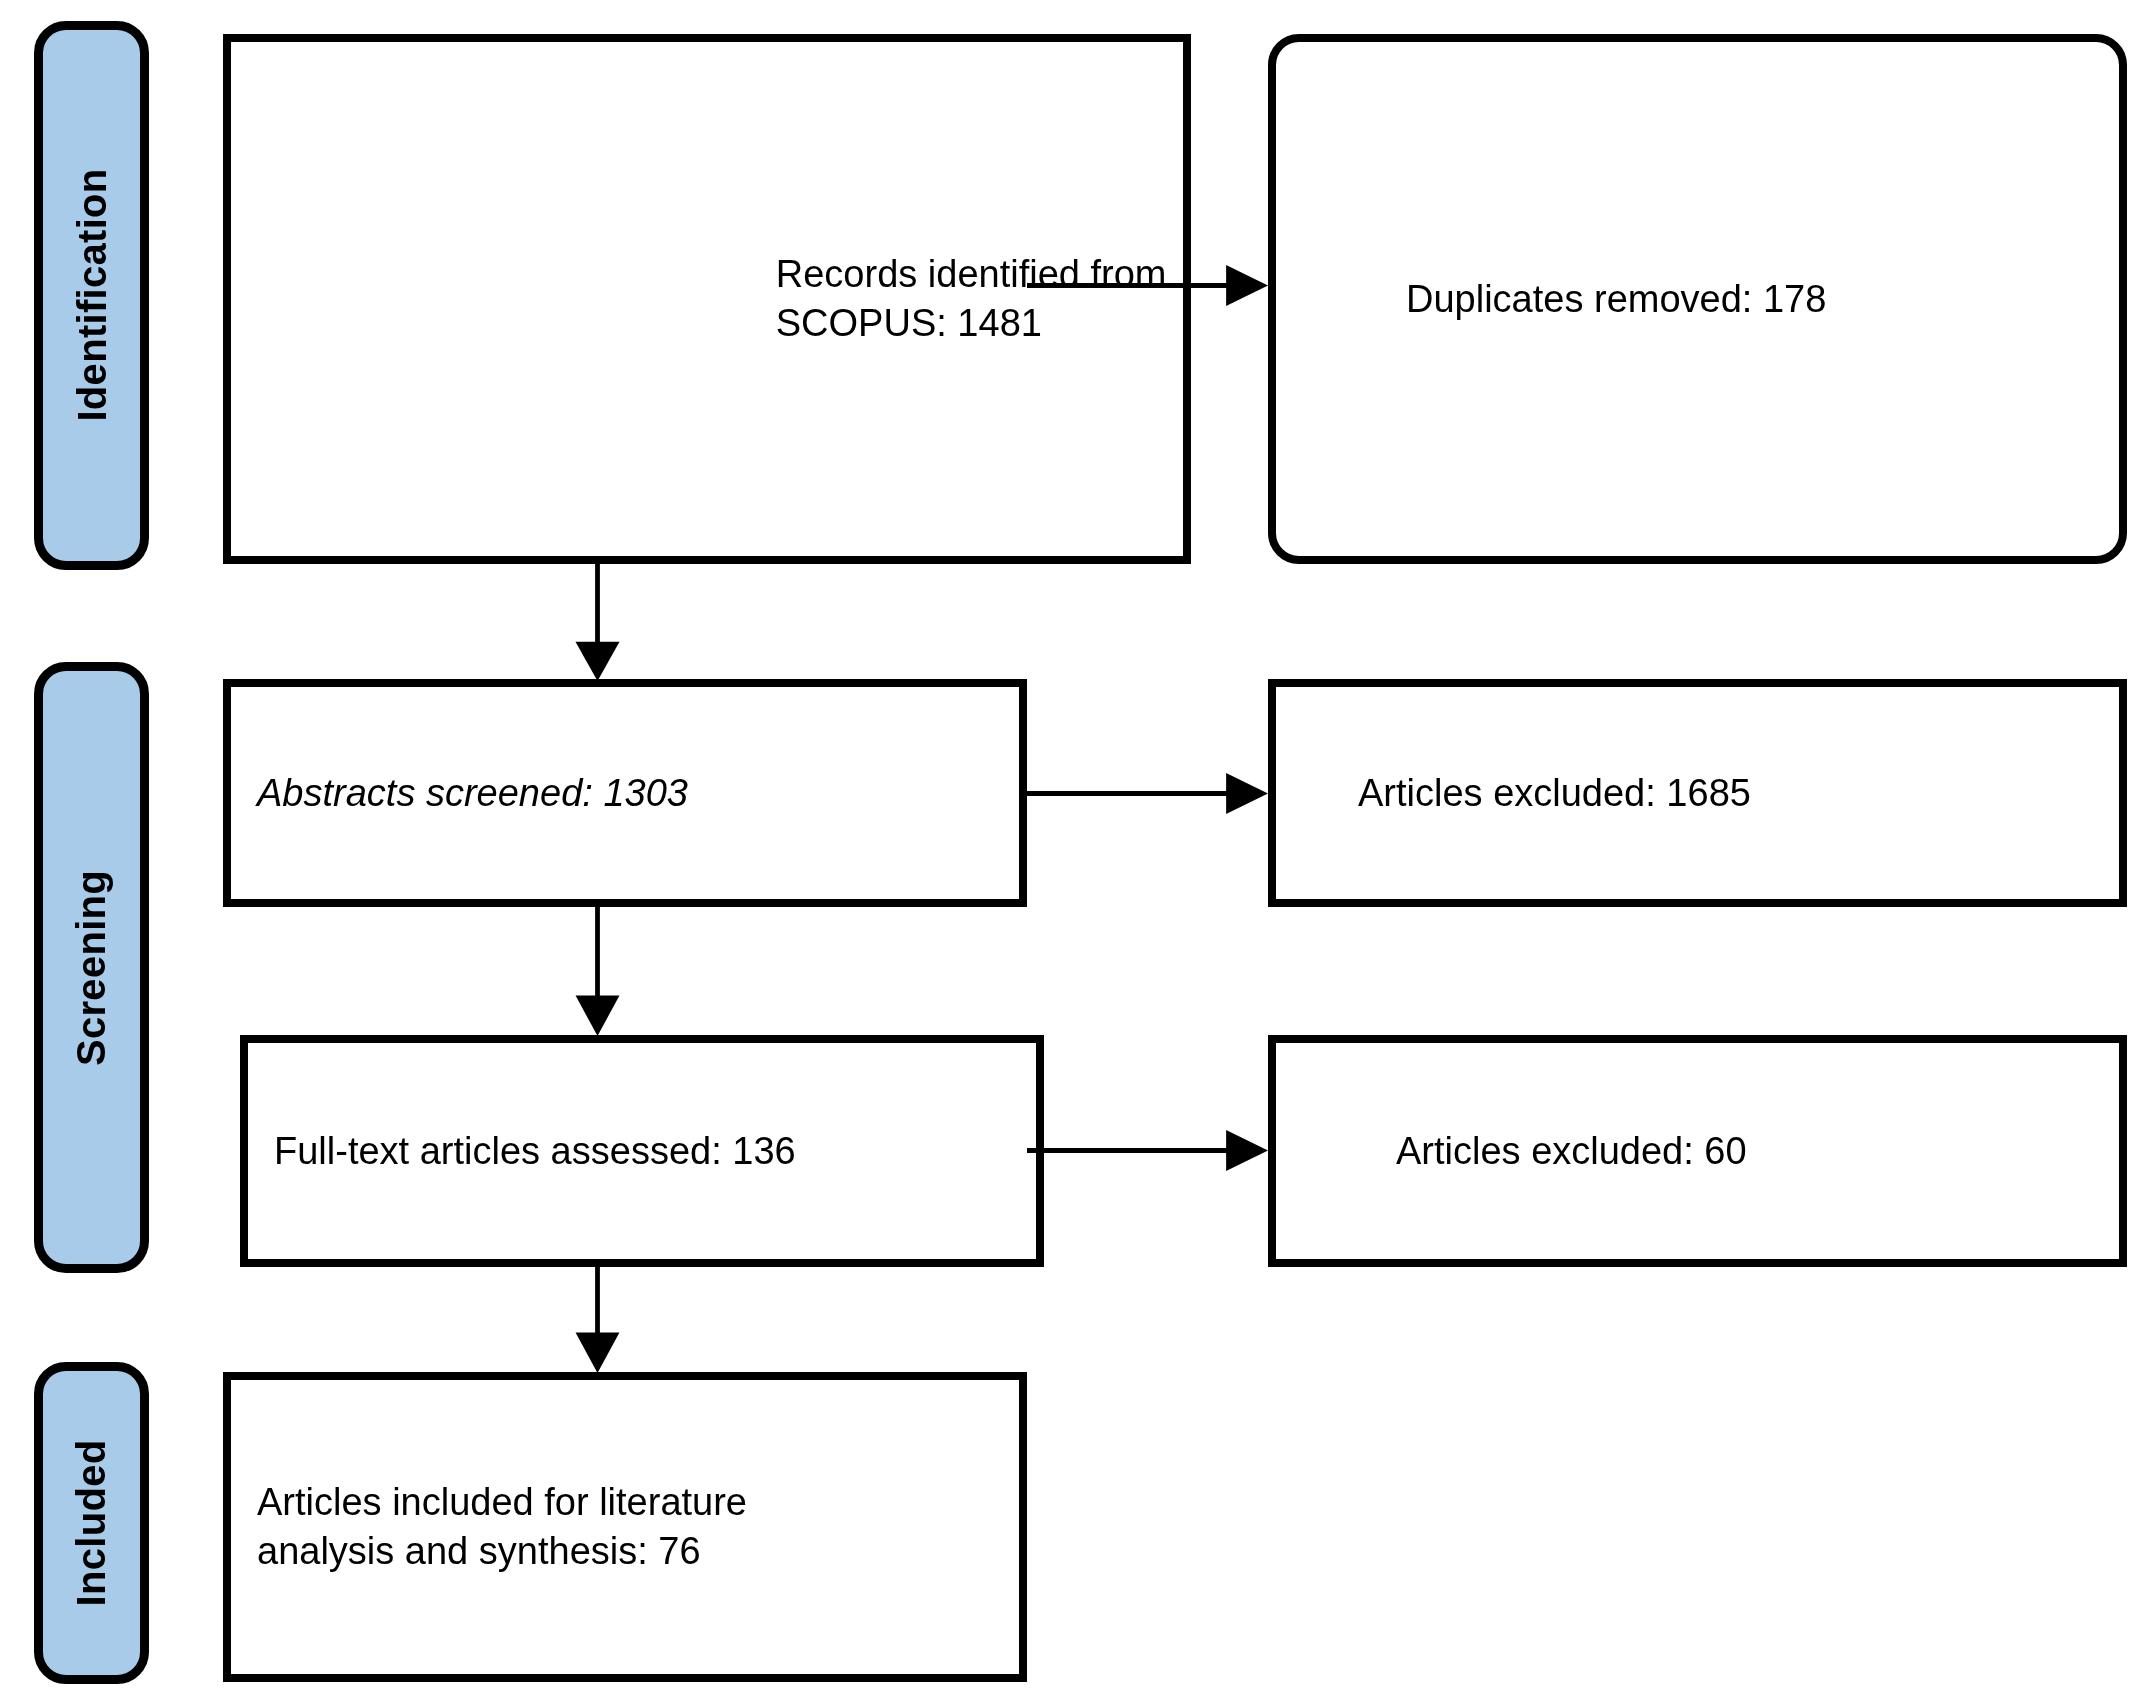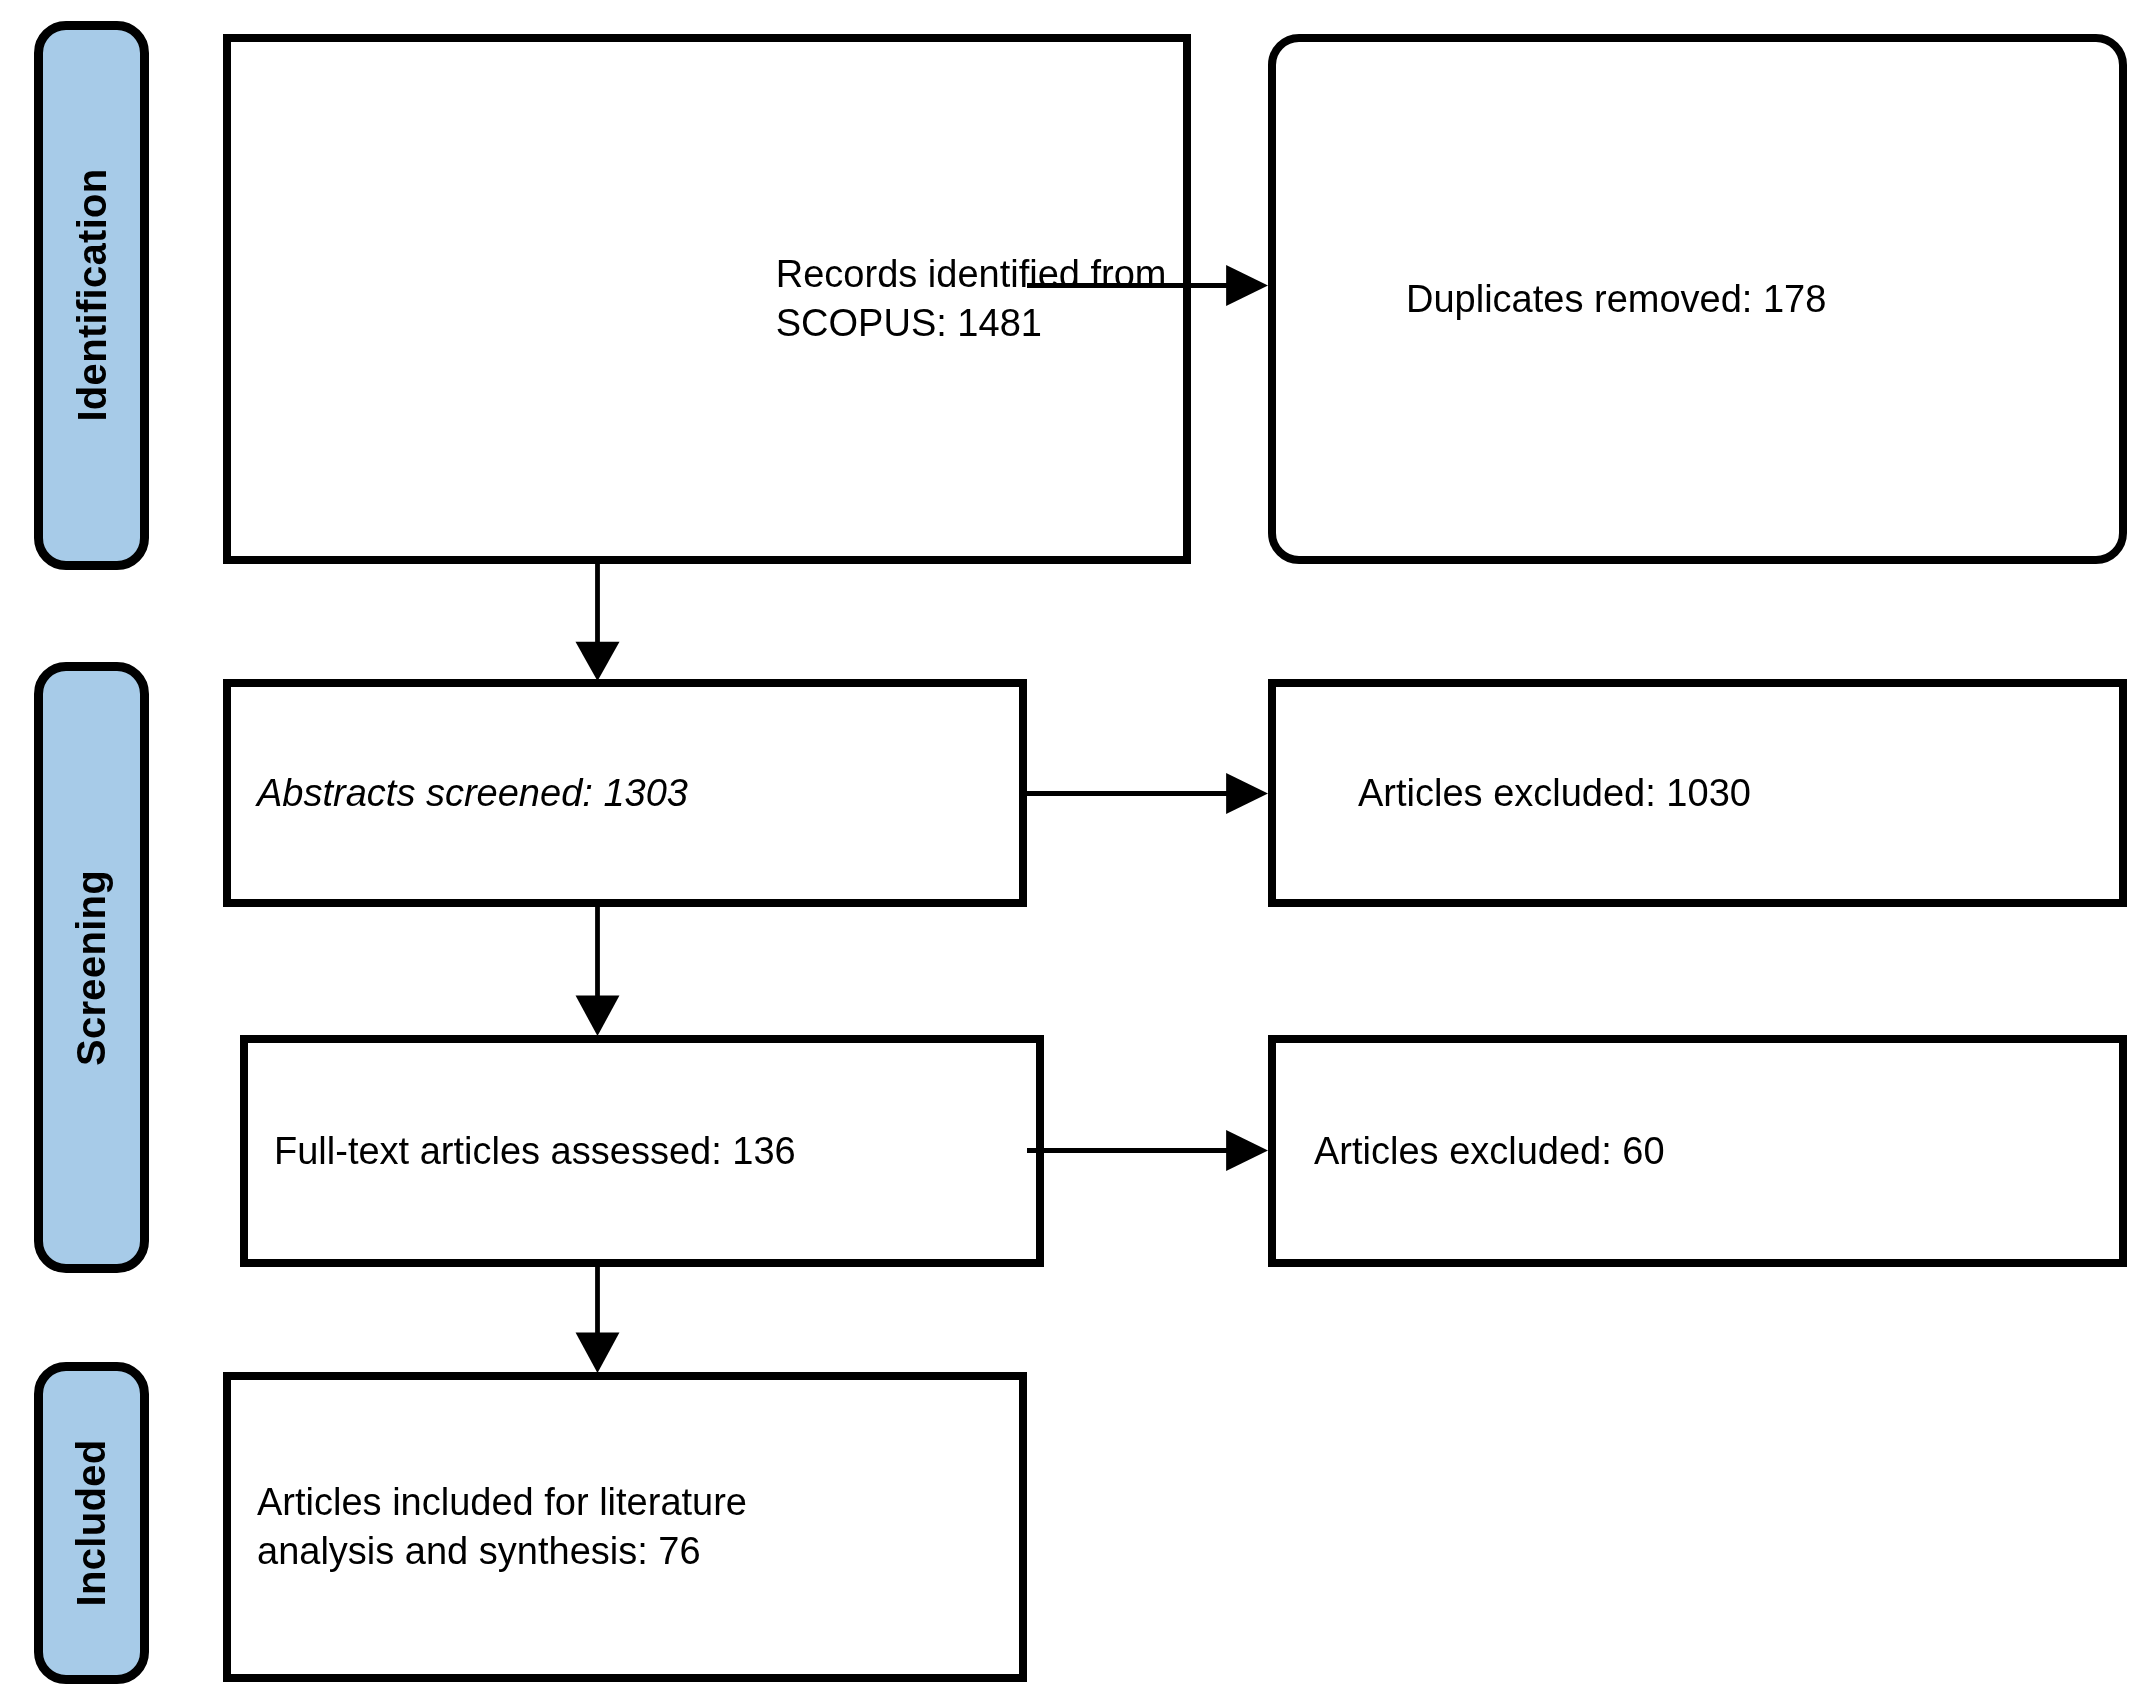--- a/index.html
+++ b/index.html
@@ -109,25 +109,25 @@
   <div class="flow-box" style="left:223px; top:1372px; width:804px; height:310px;">
     <span class="box-text">Articles included for literature
 analysis and synthesis: 76</span>
   </div>
 
   <div class="flow-box" style="left:1268px; top:34px; width:859px; height:530px;border-radius:31px;">
     <span class="box-text" style="padding-left:130px;">Duplicates removed: 178</span>
   </div>
 
   <div class="flow-box" style="left:1268px; top:679px; width:859px; height:228px;">
-    <span class="box-text" style="padding-left:82px;">Articles excluded: 1030</span>
+    <span class="box-text" style="padding-left:82px;">Articles excluded: 1685</span>
   </div>
 
   <div class="flow-box" style="left:1268px; top:1035px; width:859px; height:232px;">
-    <span class="box-text" style="padding-left:38px;">Articles excluded: 60</span>
+    <span class="box-text" style="padding-left:120px;">Articles excluded: 60</span>
   </div>
 
   <div class="connector" style="left:1027px; top:258px; width:241px; height:55px;">
     <svg width="241" height="55" viewBox="0 0 351 80">
       <line x1="0" y1="40" x2="295" y2="40"></line>
       <polygon points="290,10 351,40 290,70"></polygon>
     </svg>
   </div>
 
   <div class="connector" style="left:563px; top:564px; width:69px; height:117px;">

